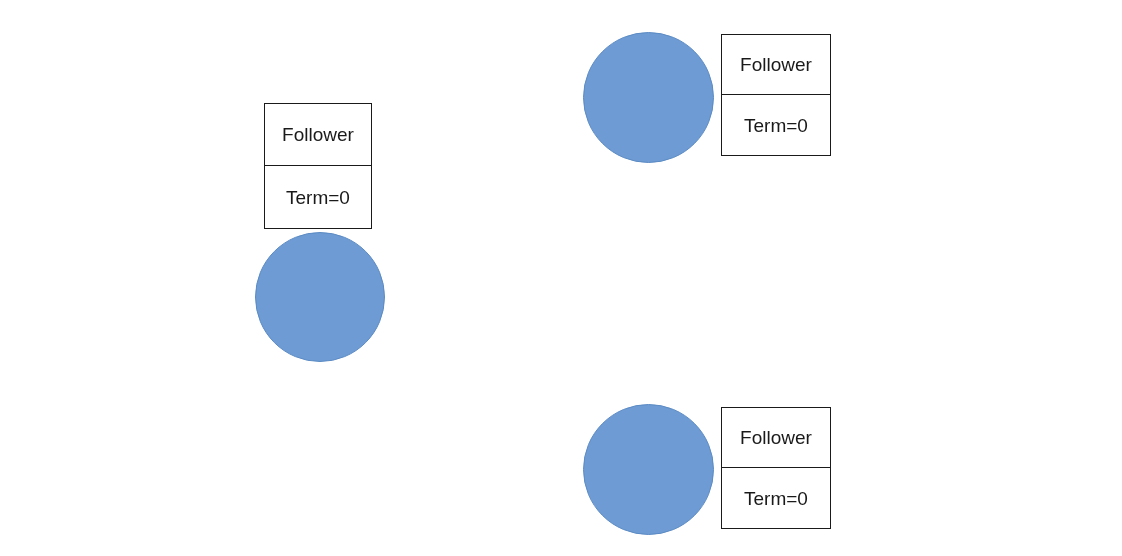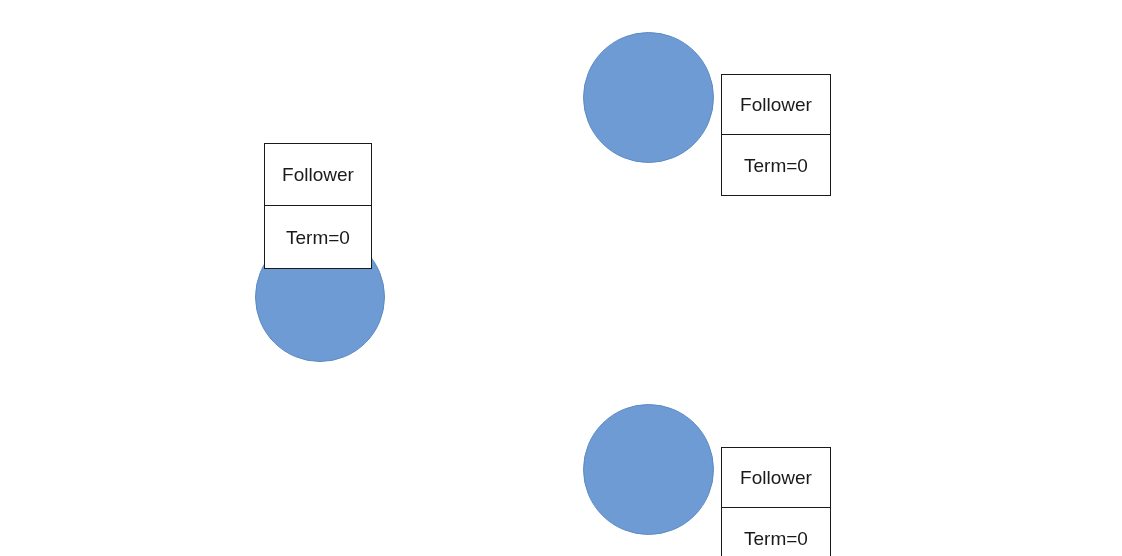--- a/index.html
+++ b/index.html
@@ -28,21 +28,20 @@
     border: 1px solid #5b8bc4;
     box-sizing: border-box;
   }
   .state-box {
     position: absolute;
     box-sizing: border-box;
     border: 1.5px solid #1a1a1a;
     background: #ffffff;
     display: flex;
     flex-direction: column;
-    margin-top: 40px;
   }
   .state-row {
     flex: 1 1 50%;
     display: flex;
     align-items: center;
     justify-content: center;
     color: #1a1a1a;
     font-size: 19px;
     line-height: 1;
     white-space: nowrap;

